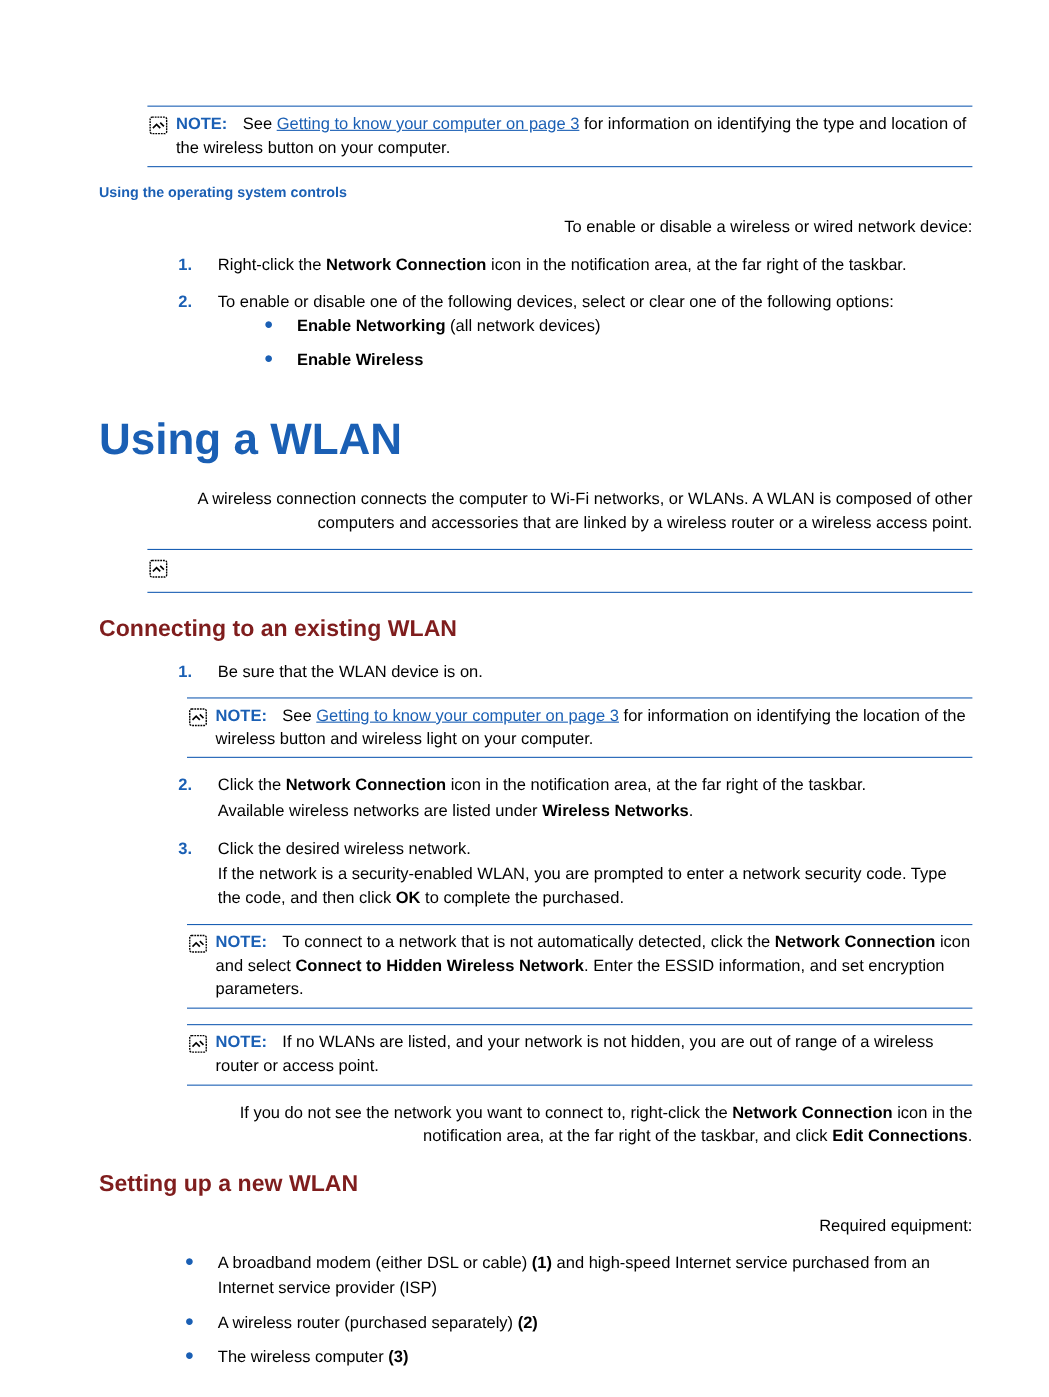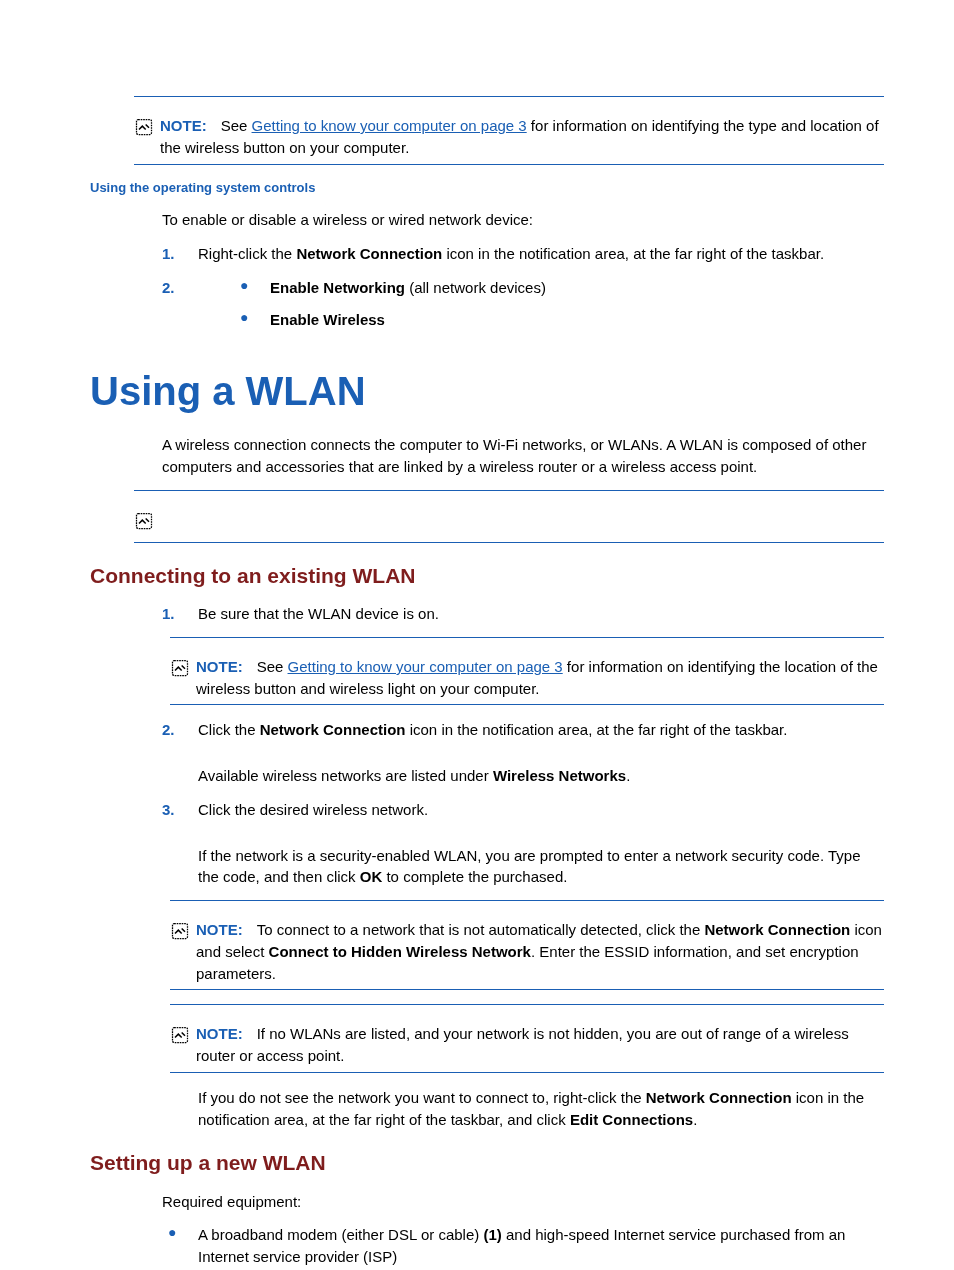--- a/index.html
+++ b/index.html
@@ -1,39 +1,39 @@
 <!DOCTYPE html>
 <html><head>
   <meta charset="utf-8">
   <style>
     * { box-sizing: border-box; margin: 0; padding: 0; }
     body { font-family: Arial, Helvetica, sans-serif; font-size: 15px; color: #000; line-height: 1.45; background: #fff; width: 954px; padding: 88px 70px 40px 90px; }
-    .note-box { border-top: 1px solid #1a5fb4; border-bottom: 1px solid #1a5fb4; padding: 18px 0 5px 0; margin: 8px 0 14px 0; display: flex; align-items: flex-start; }
+    .note-box { border-top: 1px solid #1a5fb4; border-bottom: 1px solid #1a5fb4; padding: 5px 0 5px 0; margin: 8px 0 14px 0; display: flex; align-items: flex-start; }
     .note-box.indent { margin-left: 80px; }
     .note-box.indent2 { margin-left: 44px; }
     .note-icon { width: 22px; flex-shrink: 0; margin-right: 4px; margin-top: 2px; }
     .note-label { color: #1a5fb4; font-weight: bold; }
     .note-content { flex: 1; }
     .note-gap { display: inline-block; width: 14px; }
     a.xref { color: #1a5fb4; text-decoration: underline; }
     h3.sub { color: #1a5fb4; font-size: 13px; font-weight: bold; margin: 14px 0 12px 0; }
     h1.main { color: #1a5fb4; font-size: 40px; font-weight: bold; margin: 22px 0 14px 0; }
     h2.sec { color: #7f1d1d; font-size: 21px; font-weight: bold; margin: 18px 0 12px 0; }
-    p.body { margin: 0 0 12px 72px; }
+    p.body { margin: 0 0 12px 72px; text-align: right; }
     ol.steps { list-style: none; margin: 0 0 12px 72px; }
     ol.steps > li { display: flex; margin-bottom: 12px; }
     ol.steps > li > .num { color: #1a5fb4; font-weight: bold; width: 36px; flex-shrink: 0; }
     ol.steps > li > .txt { flex: 1; }
     ul.bullets { list-style: none; margin: 0 0 10px 0; }
     ul.bullets > li { display: flex; margin-bottom: 10px; }
     ul.bullets > li > .dot { color: #1a5fb4; width: 36px; flex-shrink: 0; text-align: left; padding-left: 6px; font-size: 14px; line-height: 1.2; }
     ul.bullets.l1 { margin-left: 72px; }
     ul.bullets.l2 { margin-left: 36px; }
     ul.bullets > li > .txt { flex: 1; }
-    .step-sub { margin-top: 24px; }
+    .step-sub { margin-top: 2px; }
     b { font-weight: bold; }
   </style>
 </head>
 <body>
 
 <div class="note-box indent2">
   <span class="note-icon">
     <svg viewBox="0 0 24 24" width="20" height="20">
         <rect x="3" y="3" width="18" height="18" rx="2" fill="none" stroke="#000" stroke-width="1.5" stroke-dasharray="2 1"></rect>
         <path d="M6 15 L10 11 L14 15 M14 9 L18 13" stroke="#000" stroke-width="1.8" fill="none"></path>
@@ -49,20 +49,21 @@
 <p class="body">To enable or disable a wireless or wired network device:</p>
 
 <ol class="steps">
   <li>
     <span class="num">1.</span>
     <span class="txt"><span>Right-click the </span><b>Network Connection</b><span> icon in the notification area, at the far right of the taskbar.</span></span>
   </li>
   <li>
     <span class="num">2.</span>
     <span class="txt">
+      <span>To enable or disable one of the following devices, select or clear one of the following options:</span>
       <ul class="bullets l2 step-sub">
         <li>
             <span class="dot">●</span>
             <span class="txt"><b>Enable Networking</b><span> (all network devices)</span></span>
           </li>
         <li>
             <span class="dot">●</span>
             <span class="txt"><b>Enable Wireless</b></span>
           </li>
       </ul>

